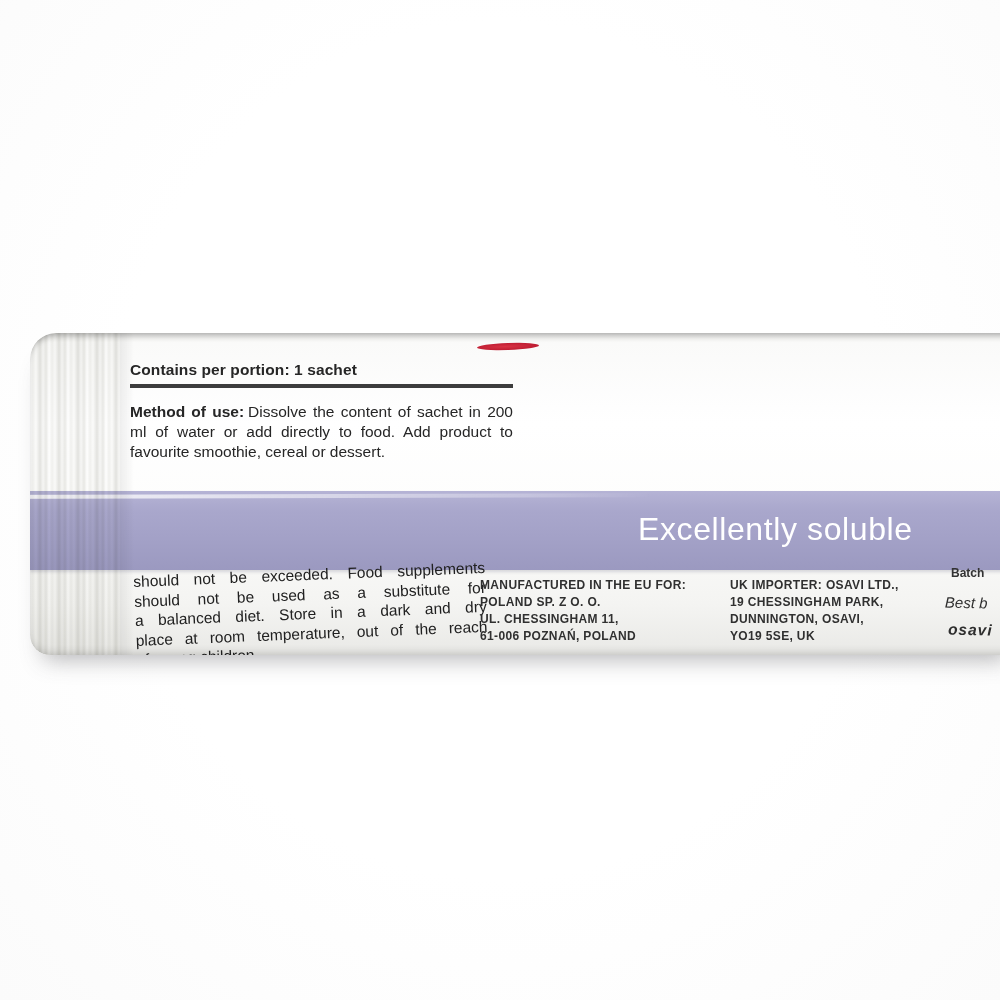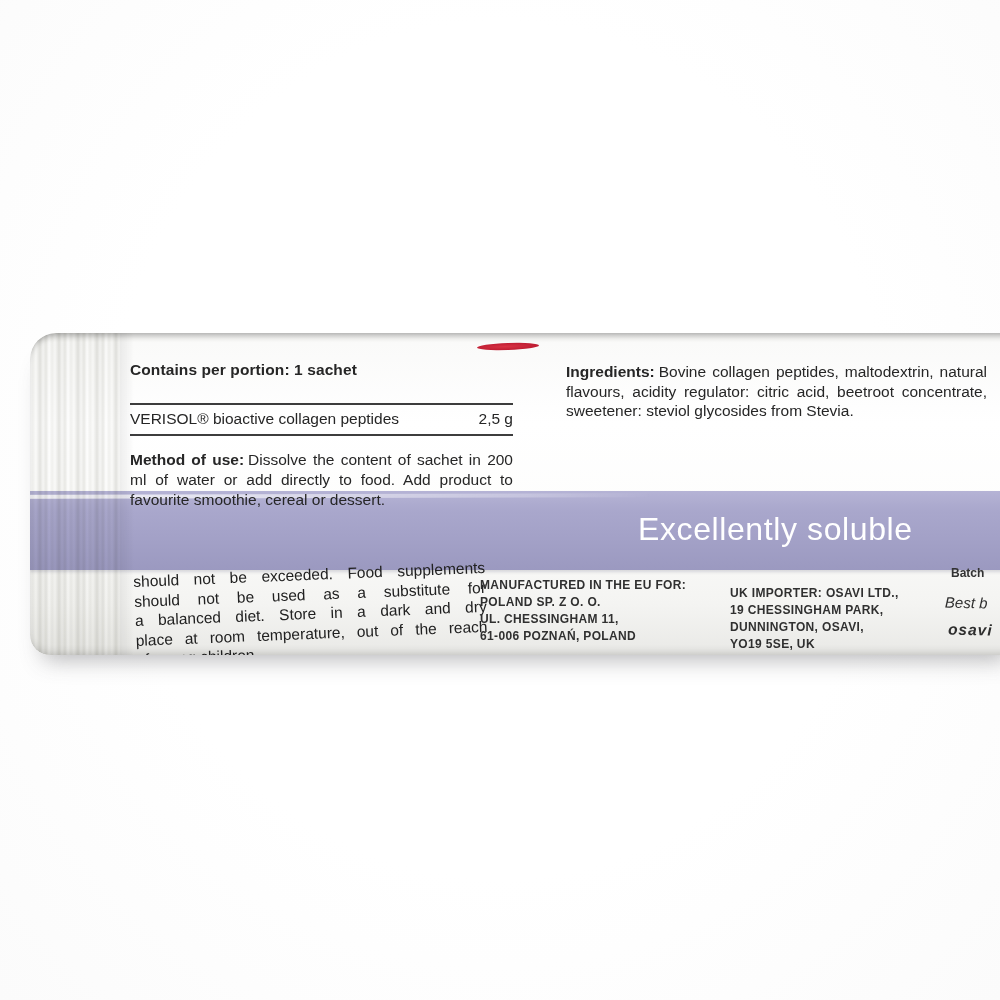--- a/index.html
+++ b/index.html
@@ -55,21 +55,21 @@
     background:linear-gradient(90deg, rgba(255,255,255,0.85), rgba(255,255,255,0.25) 80%, rgba(255,255,255,0));
     filter:blur(0.5px); transform:rotate(-0.15deg);
   }
   .band-text {
     position:absolute; left:608px; top:20px;
     font-size:32px; font-weight:400; color:#ffffff; letter-spacing:0.6px;
   }
 
   
   .facts { position:absolute; left:100px; top:28px; width:383px; color:#262626; z-index:3; }
-  .facts-header { font-weight:bold; font-size:15.5px; letter-spacing:0.1px; padding-bottom:24px; }
+  .facts-header { font-weight:bold; font-size:15.5px; letter-spacing:0.1px; padding-bottom:5px; }
   .rule { height:2px; background:#3d3d3d; }
   .facts-row {
     display:flex; justify-content:space-between; align-items:baseline;
     font-size:15.5px; padding:5px 0 6px;
   }
   .method { margin-top:14px; font-size:15.5px; line-height:20px; text-align:justify; color:#262626; }
   .method b { margin-right:4px; }
 
   
   .ingredients {
@@ -86,21 +86,21 @@
   }
   .warnings .wline { text-align:justify; text-align-last:justify; }
   .warnings .wline:last-child { text-align-last:left; }
 
   
   .addr {
     position:absolute; z-index:3; font-size:12px; font-weight:700;
     line-height:17px; letter-spacing:0.35px; color:#303030; white-space:nowrap;margin-top:13px;
   }
   .addr-manufacturer { left:450px; top:231px; }
-  .addr-importer     { left:700px; top:239px; }
+  .addr-importer     { left:700px; top:231px; }
 
   
   .batch-frag { position:absolute; left:921px; top:233px; z-index:3; font-size:12px; font-weight:600; color:#333; white-space:nowrap; }
   .bestb-frag { position:absolute; left:915px; top:261px; z-index:3; font-size:15px; font-style:italic; font-weight:500; color:#2e2e2e; white-space:nowrap; transform:rotate(1.5deg); }
   .brand-frag { position:absolute; left:918px; top:288px; z-index:3; font-size:15.5px; font-style:italic; font-weight:600; letter-spacing:1px; color:#2e2e2e; white-space:nowrap; transform:rotate(1.5deg); }
 </style>
 </head>
 <body>
 
 <div class="scene">
@@ -110,29 +110,24 @@
       <div class="band-glint"></div>
       <div class="band-text">Excellently soluble</div>
     </div>
 
     <div class="crimp"></div>
     <div class="red-mark"></div>
 
     <div class="facts">
       <div class="facts-header">Contains per portion: 1 sachet</div>
       <div class="rule"></div>
-      <div class="facts-row">
-        <span>VERISOL® bioactive collagen peptides</span>
-        <span>2,5 g</span>
-      </div>
       <div class="rule"></div>
       <p class="method"><b>Method of use:</b><span>Dissolve the content of sachet in 200 ml of water or add directly to food. Add product to favourite smoothie, cereal or dessert.</span></p>
     </div>
 
-    <p class="ingredients"><b>Ingredients:</b><span>Bovine collagen peptides, maltodextrin, natural flavours, acidity regulator: citric acid, beetroot concentrate, sweetener: steviol glycosides from Stevia.</span></p>
 
     <div class="warnings">
       <div class="wline">should not be exceeded. Food supplements</div>
       <div class="wline">should not be used as a substitute for</div>
       <div class="wline">a balanced diet. Store in a dark and dry</div>
       <div class="wline">place at room temperature, out of the reach</div>
       <div class="wline">of young children</div>
     </div>
 
     <div class="addr addr-manufacturer">

